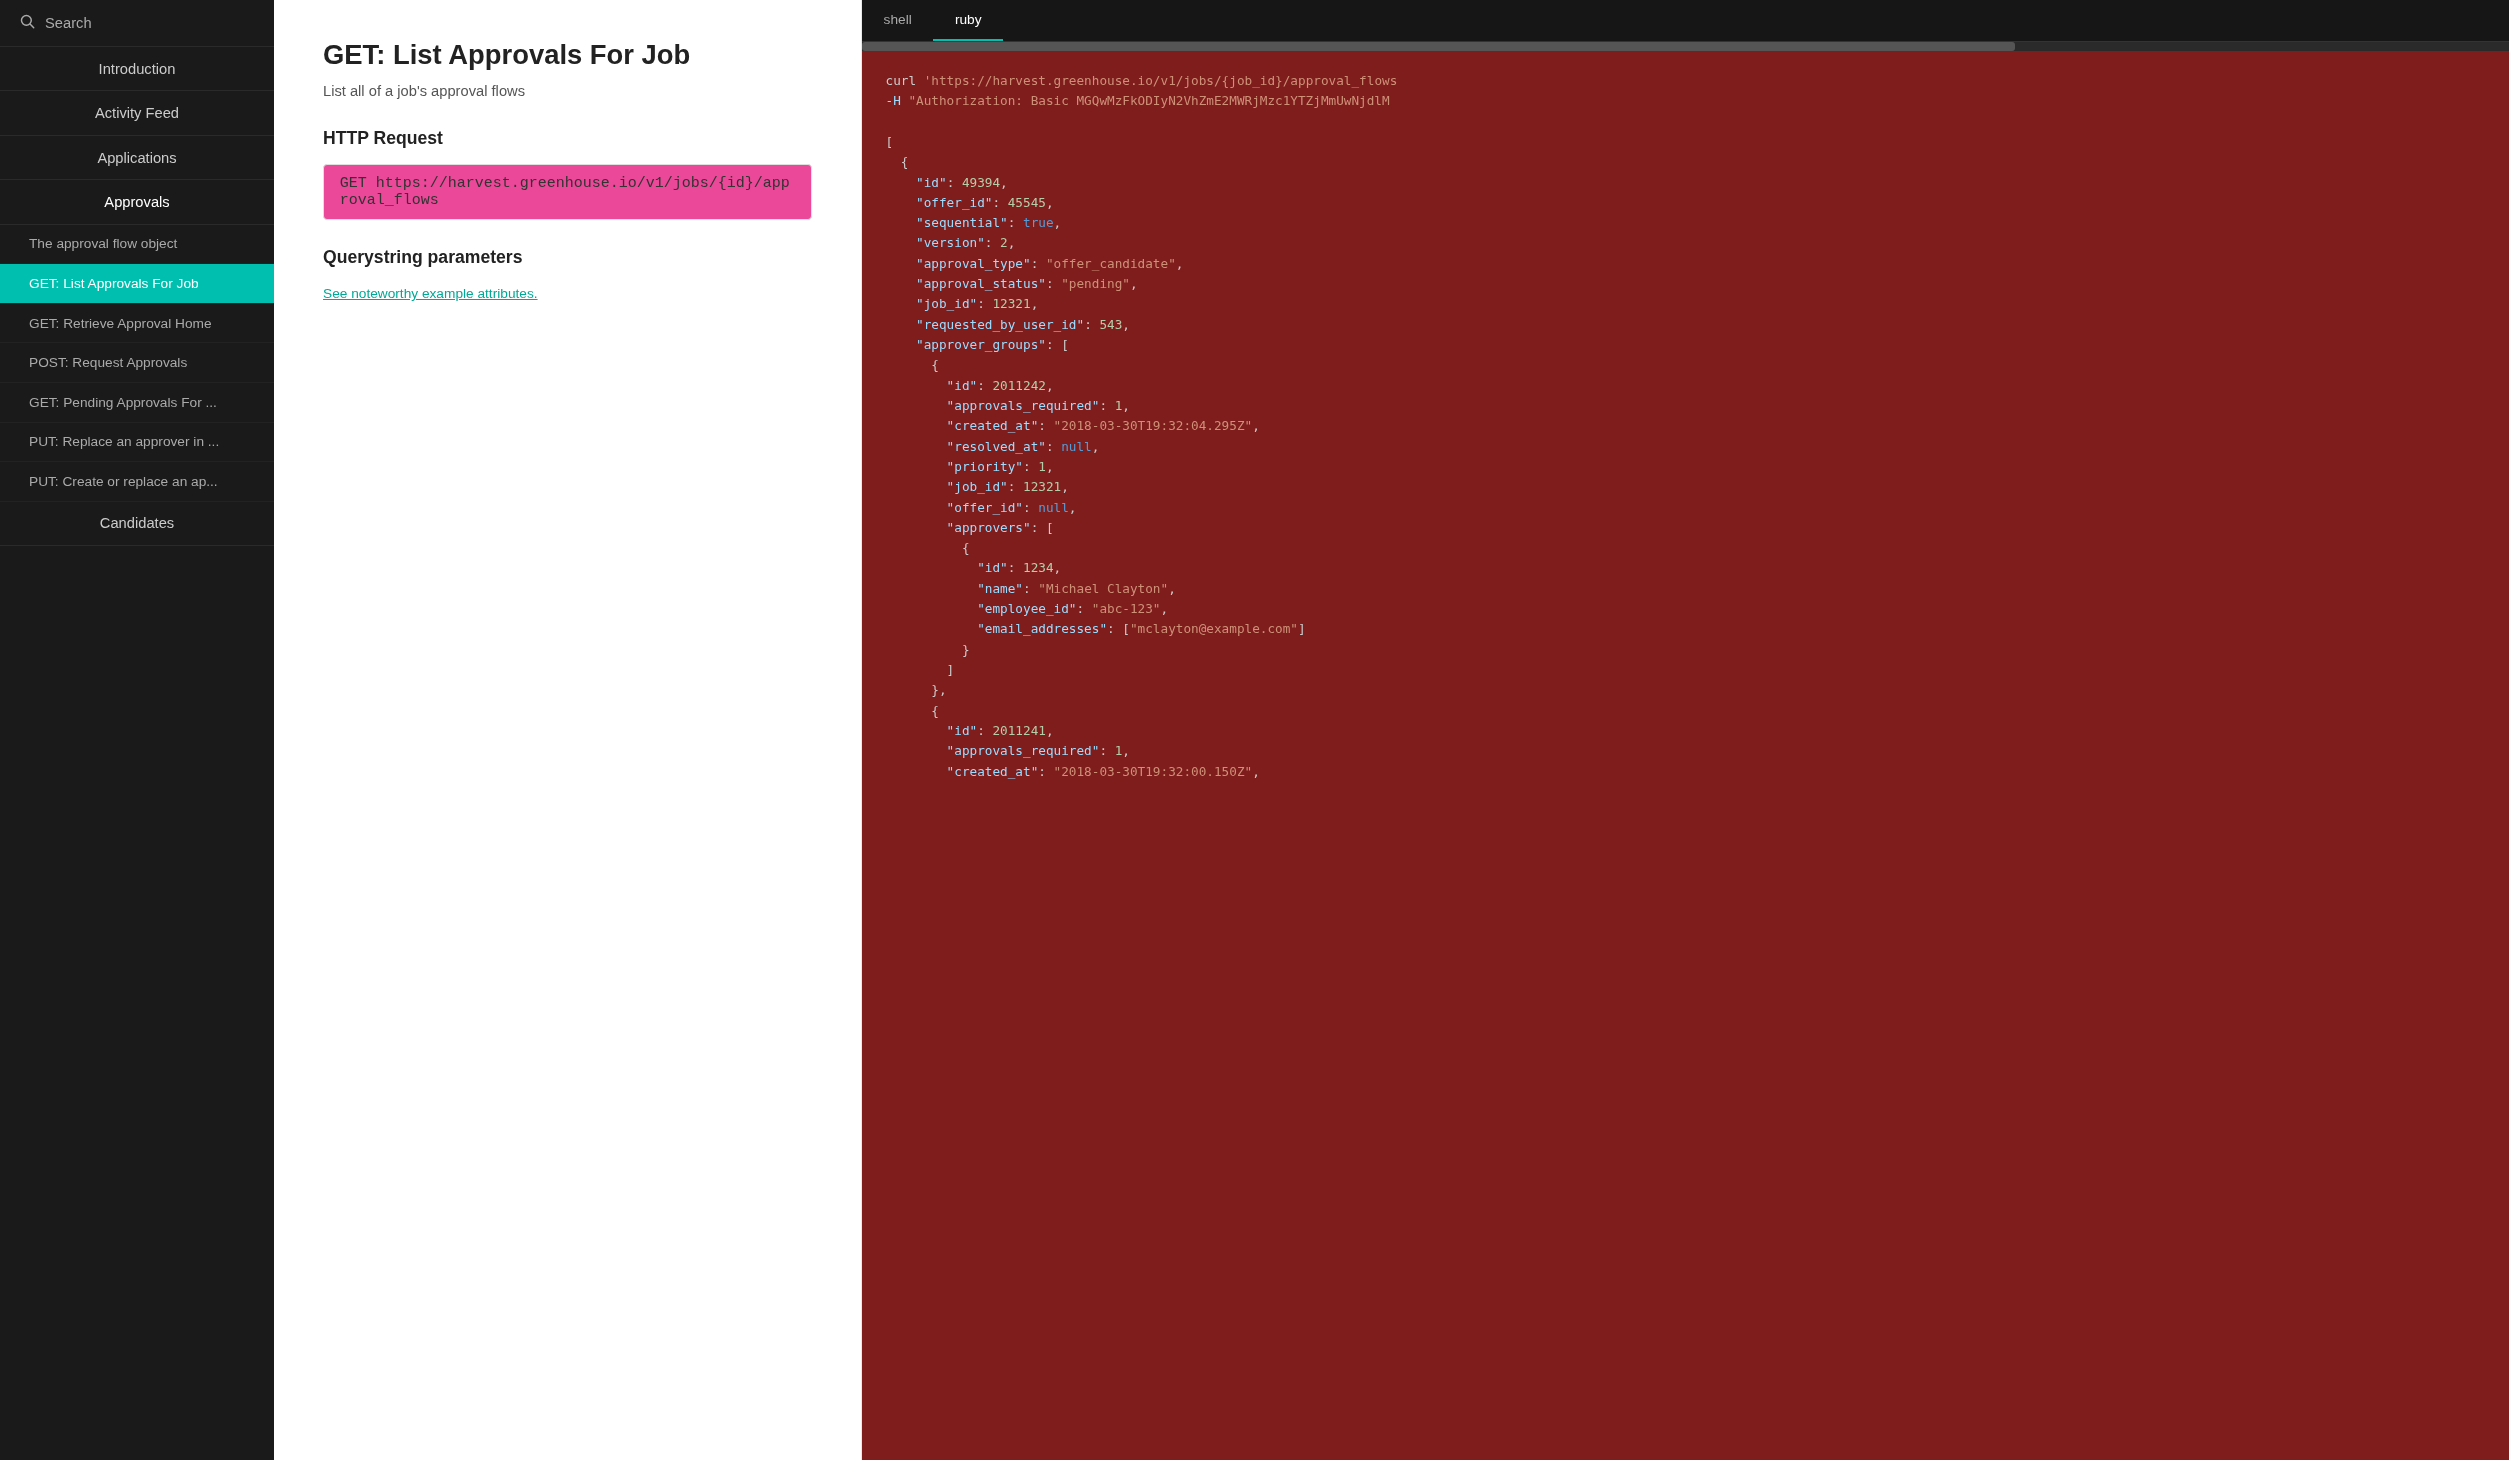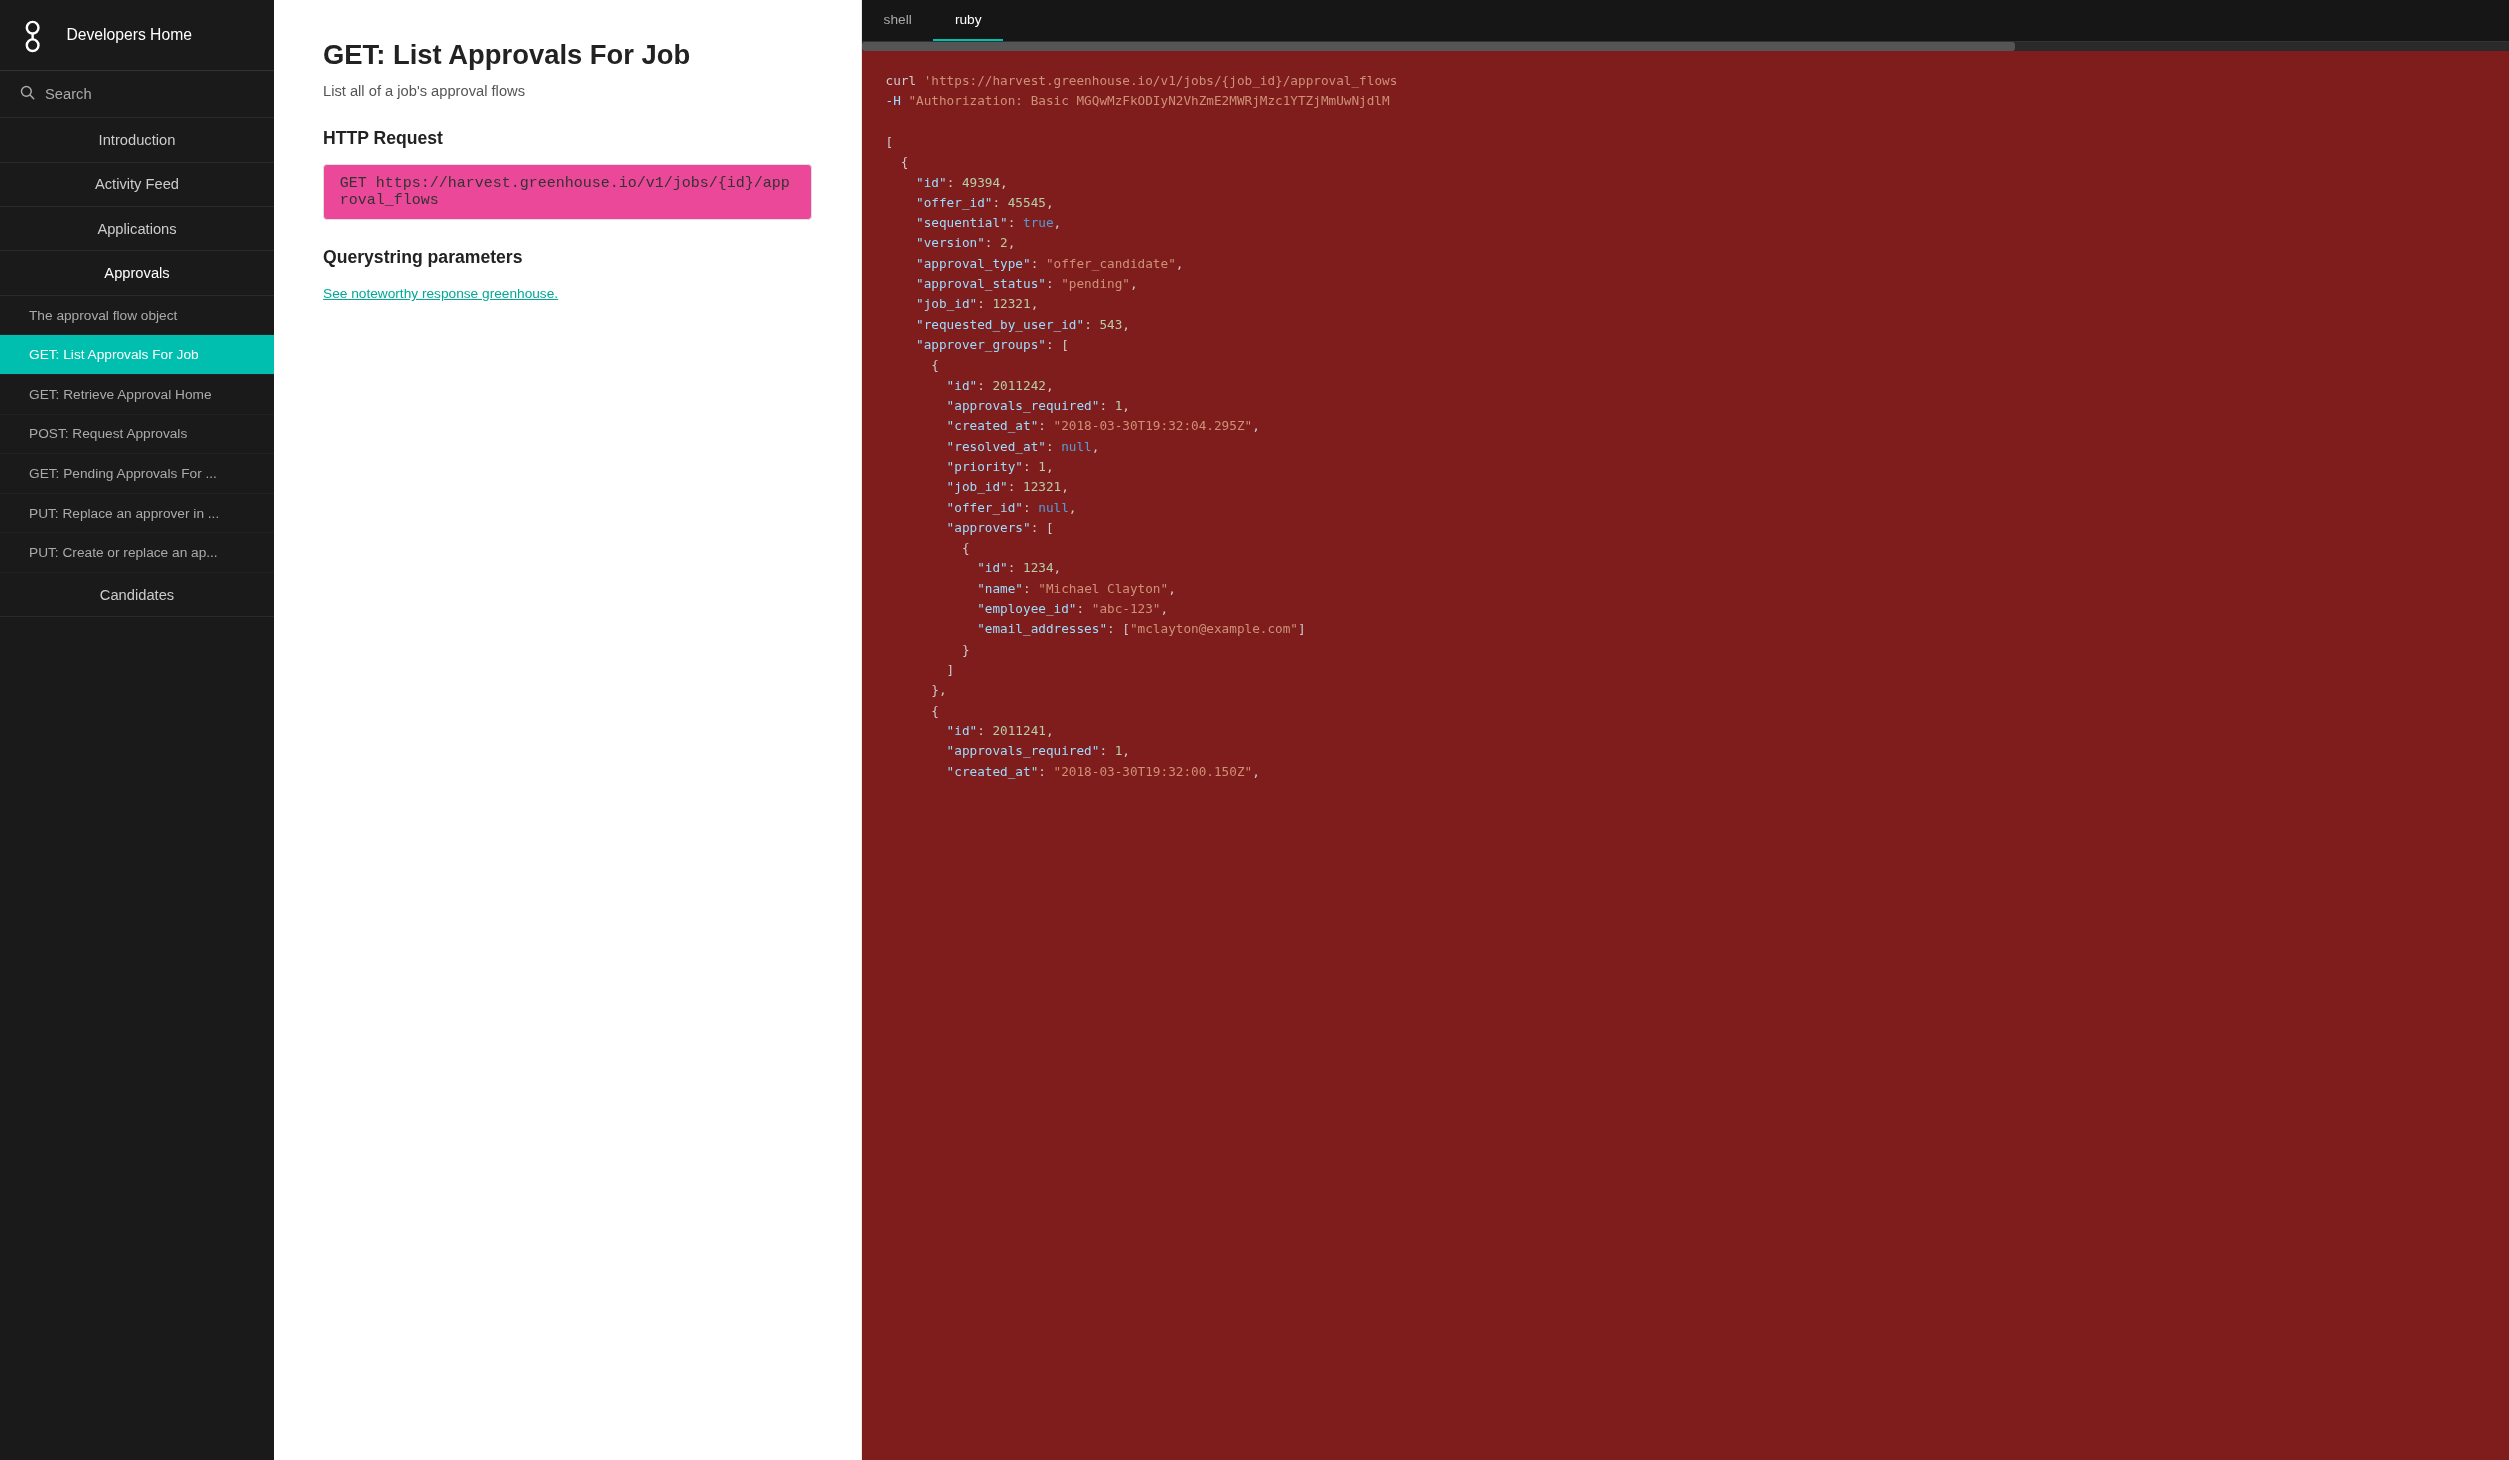--- a/index.html
+++ b/index.html
@@ -200,30 +200,20 @@
       background: #555;
       border-radius: 2.9px;
       position: absolute;
       left: 0;
     }
   </style>
 </head>
 <body>
 
 <div id="sidebar">
-  <div id="sidebar-header">
-    <div class="logo-icon">
-      <svg viewBox="0 0 36 36" fill="none" xmlns="http://www.w3.org/2000/svg">
-        <circle cx="13" cy="10" r="6" stroke="#fff" stroke-width="2.5" fill="none"></circle>
-        <circle cx="13" cy="28" r="6" stroke="#fff" stroke-width="2.5" fill="none"></circle>
-        <line x1="13" y1="16" x2="13" y2="22" stroke="#fff" stroke-width="2.5"></line>
-      </svg>
-    </div>
-    <span id="sidebar-title">Developers Home</span>
-  </div>
 
   <div id="search-item">
     <div class="search-icon-wrap">
       <svg width="15.7" height="15.7" viewBox="0 0 16 16" fill="none">
         <circle cx="6.5" cy="6.5" r="5" stroke="#aaa" stroke-width="1.5"></circle>
         <line x1="10.5" y1="10.5" x2="14" y2="14" stroke="#aaa" stroke-width="1.5" stroke-linecap="round"></line>
       </svg>
     </div>
     <span>Search</span>
   </div>
@@ -270,21 +260,21 @@
 
 <div id="main-content">
   <h1 id="page-title">GET: List Approvals For Job</h1>
   <p id="page-subtitle">List all of a job's approval flows</p>
 
   <h2 class="section-heading">HTTP Request</h2>
   <div class="code-inline">GET https://harvest.greenhouse.io/v1/jobs/{id}/approval_flows</div>
 
   <h2 class="section-heading">Querystring parameters</h2>
 
-  <a class="see-more-link">See noteworthy response greenhouse.</a>
+  <a class="see-more-link">See noteworthy example attributes.</a>
 </div>
 
 <div id="right-panel">
   <div id="tab-bar">
     <button class="tab-btn">shell</button>
     <button class="tab-btn active">ruby</button>
   </div>
   <div id="scrollbar-track">
     <div id="scrollbar-thumb"></div>
   </div>

